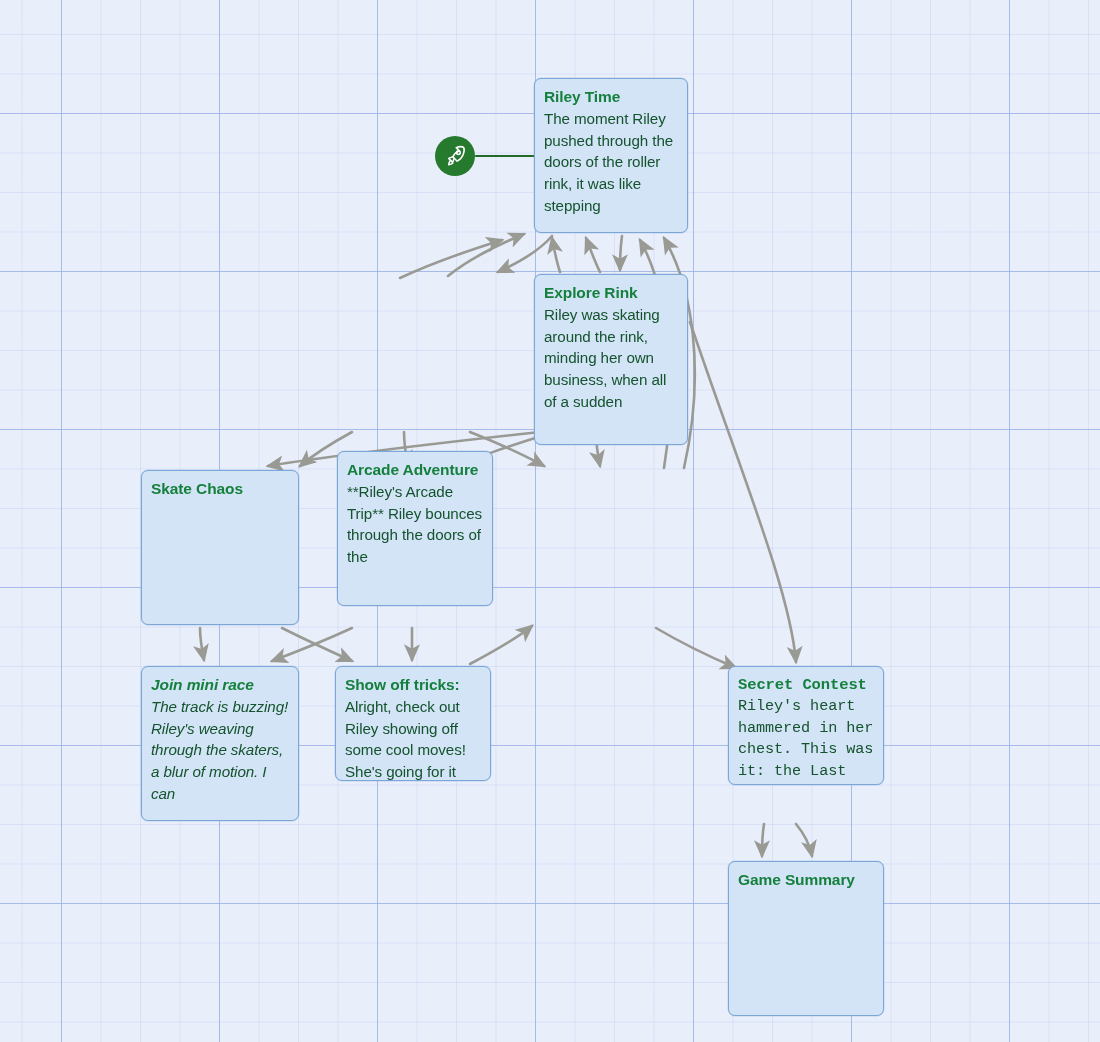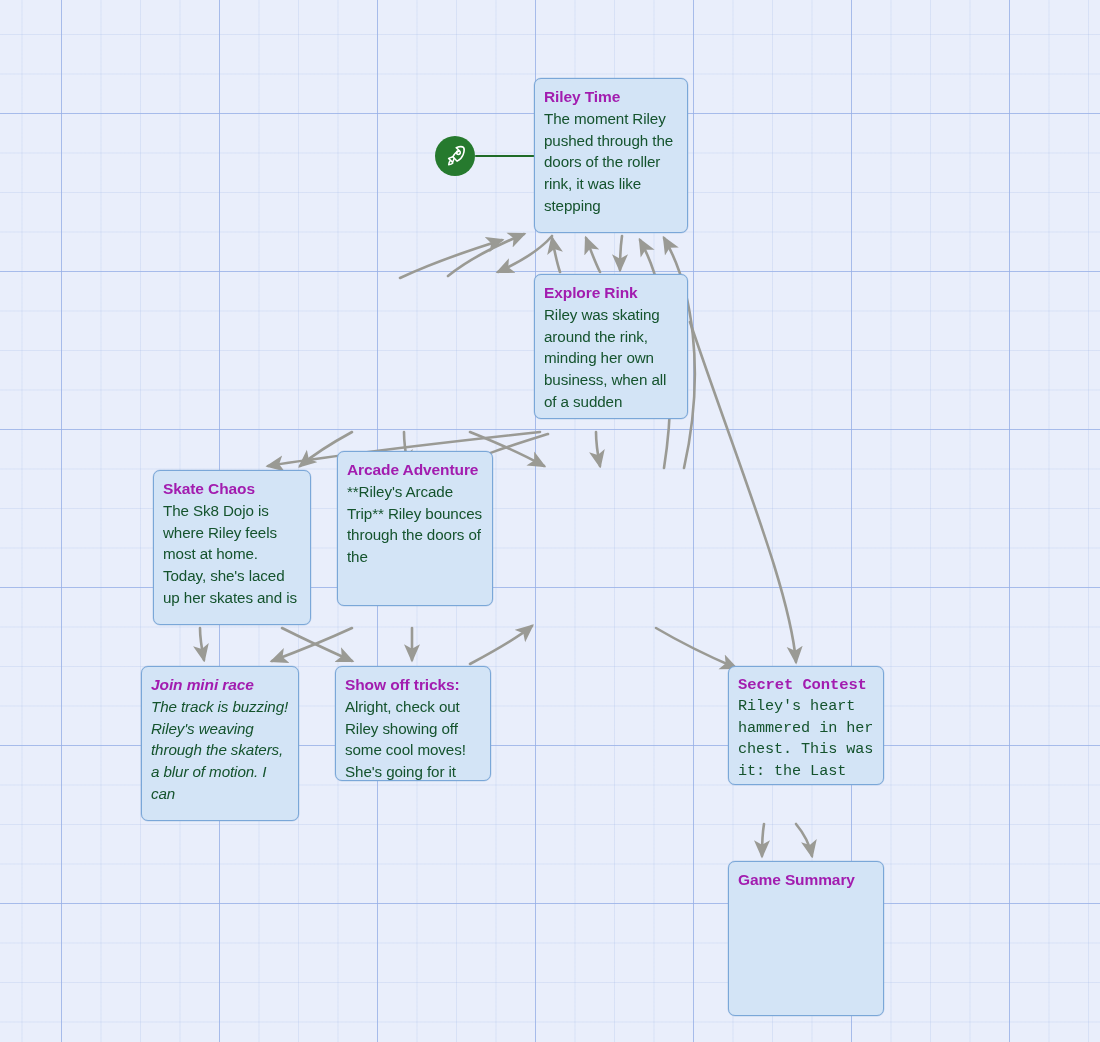--- a/index.html
+++ b/index.html
@@ -42,21 +42,21 @@
     background: #d3e4f6;
     border: 1.3px solid #7aa7d8;
     border-radius: 7px;
     padding: 7px 9px 0 9px;
     overflow: hidden;
     box-shadow: 0 0 0 0.5px rgba(120,160,210,0.35);
   }
   .node-title {
     font-size: 15.5px;
     font-weight: bold;
-    color: #a21caf;
+    color: #15803d;
     line-height: 1.42;
     letter-spacing: -0.1px;
     margin: 0;
   }
   .node-body {
     font-size: 15.2px;
     color: #14532d;
     line-height: 1.43;
     margin: 0;
     letter-spacing: -0.1px;
@@ -142,28 +142,27 @@
       </g>
     </svg>
   </div>
 
   <div class="node" style="left:534px; top:78px; width:154px; height:155px;">
     <p class="node-title">Riley Time</p>
     <p class="node-body">The moment Riley pushed through the doors of the roller rink, it was like stepping</p>
   </div>
 
 
-  <div class="node" style="left:534px; top:274px; width:154px; height:145px;">
+  <div class="node" style="left:534px; top:274px; width:154px; height:171px;">
     <p class="node-title">Explore Rink</p>
     <p class="node-body">Riley was skating around the rink, minding her own business, when all of a sudden</p>
   </div>
 
-  <div class="node" style="left:141px; top:470px; width:158px; height:155px;margin-left:12px;">
+  <div class="node" style="left:141px; top:470px; width:158px; height:155px;">
     <p class="node-title">Skate Chaos</p>
-    <p class="node-body">The Sk8 Dojo is where Riley feels most at home. Today, she's laced up her skates and is</p>
   </div>
 
   <div class="node" style="left:337px; top:451px; width:156px; height:155px;">
     <p class="node-title">Arcade Adventure</p>
     <p class="node-body">**Riley's Arcade Trip** Riley bounces through the doors of the</p>
   </div>
 
 
   <div class="node" style="left:141px; top:666px; width:158px; height:155px;font-style:italic;">
     <p class="node-title">Join mini race</p>

